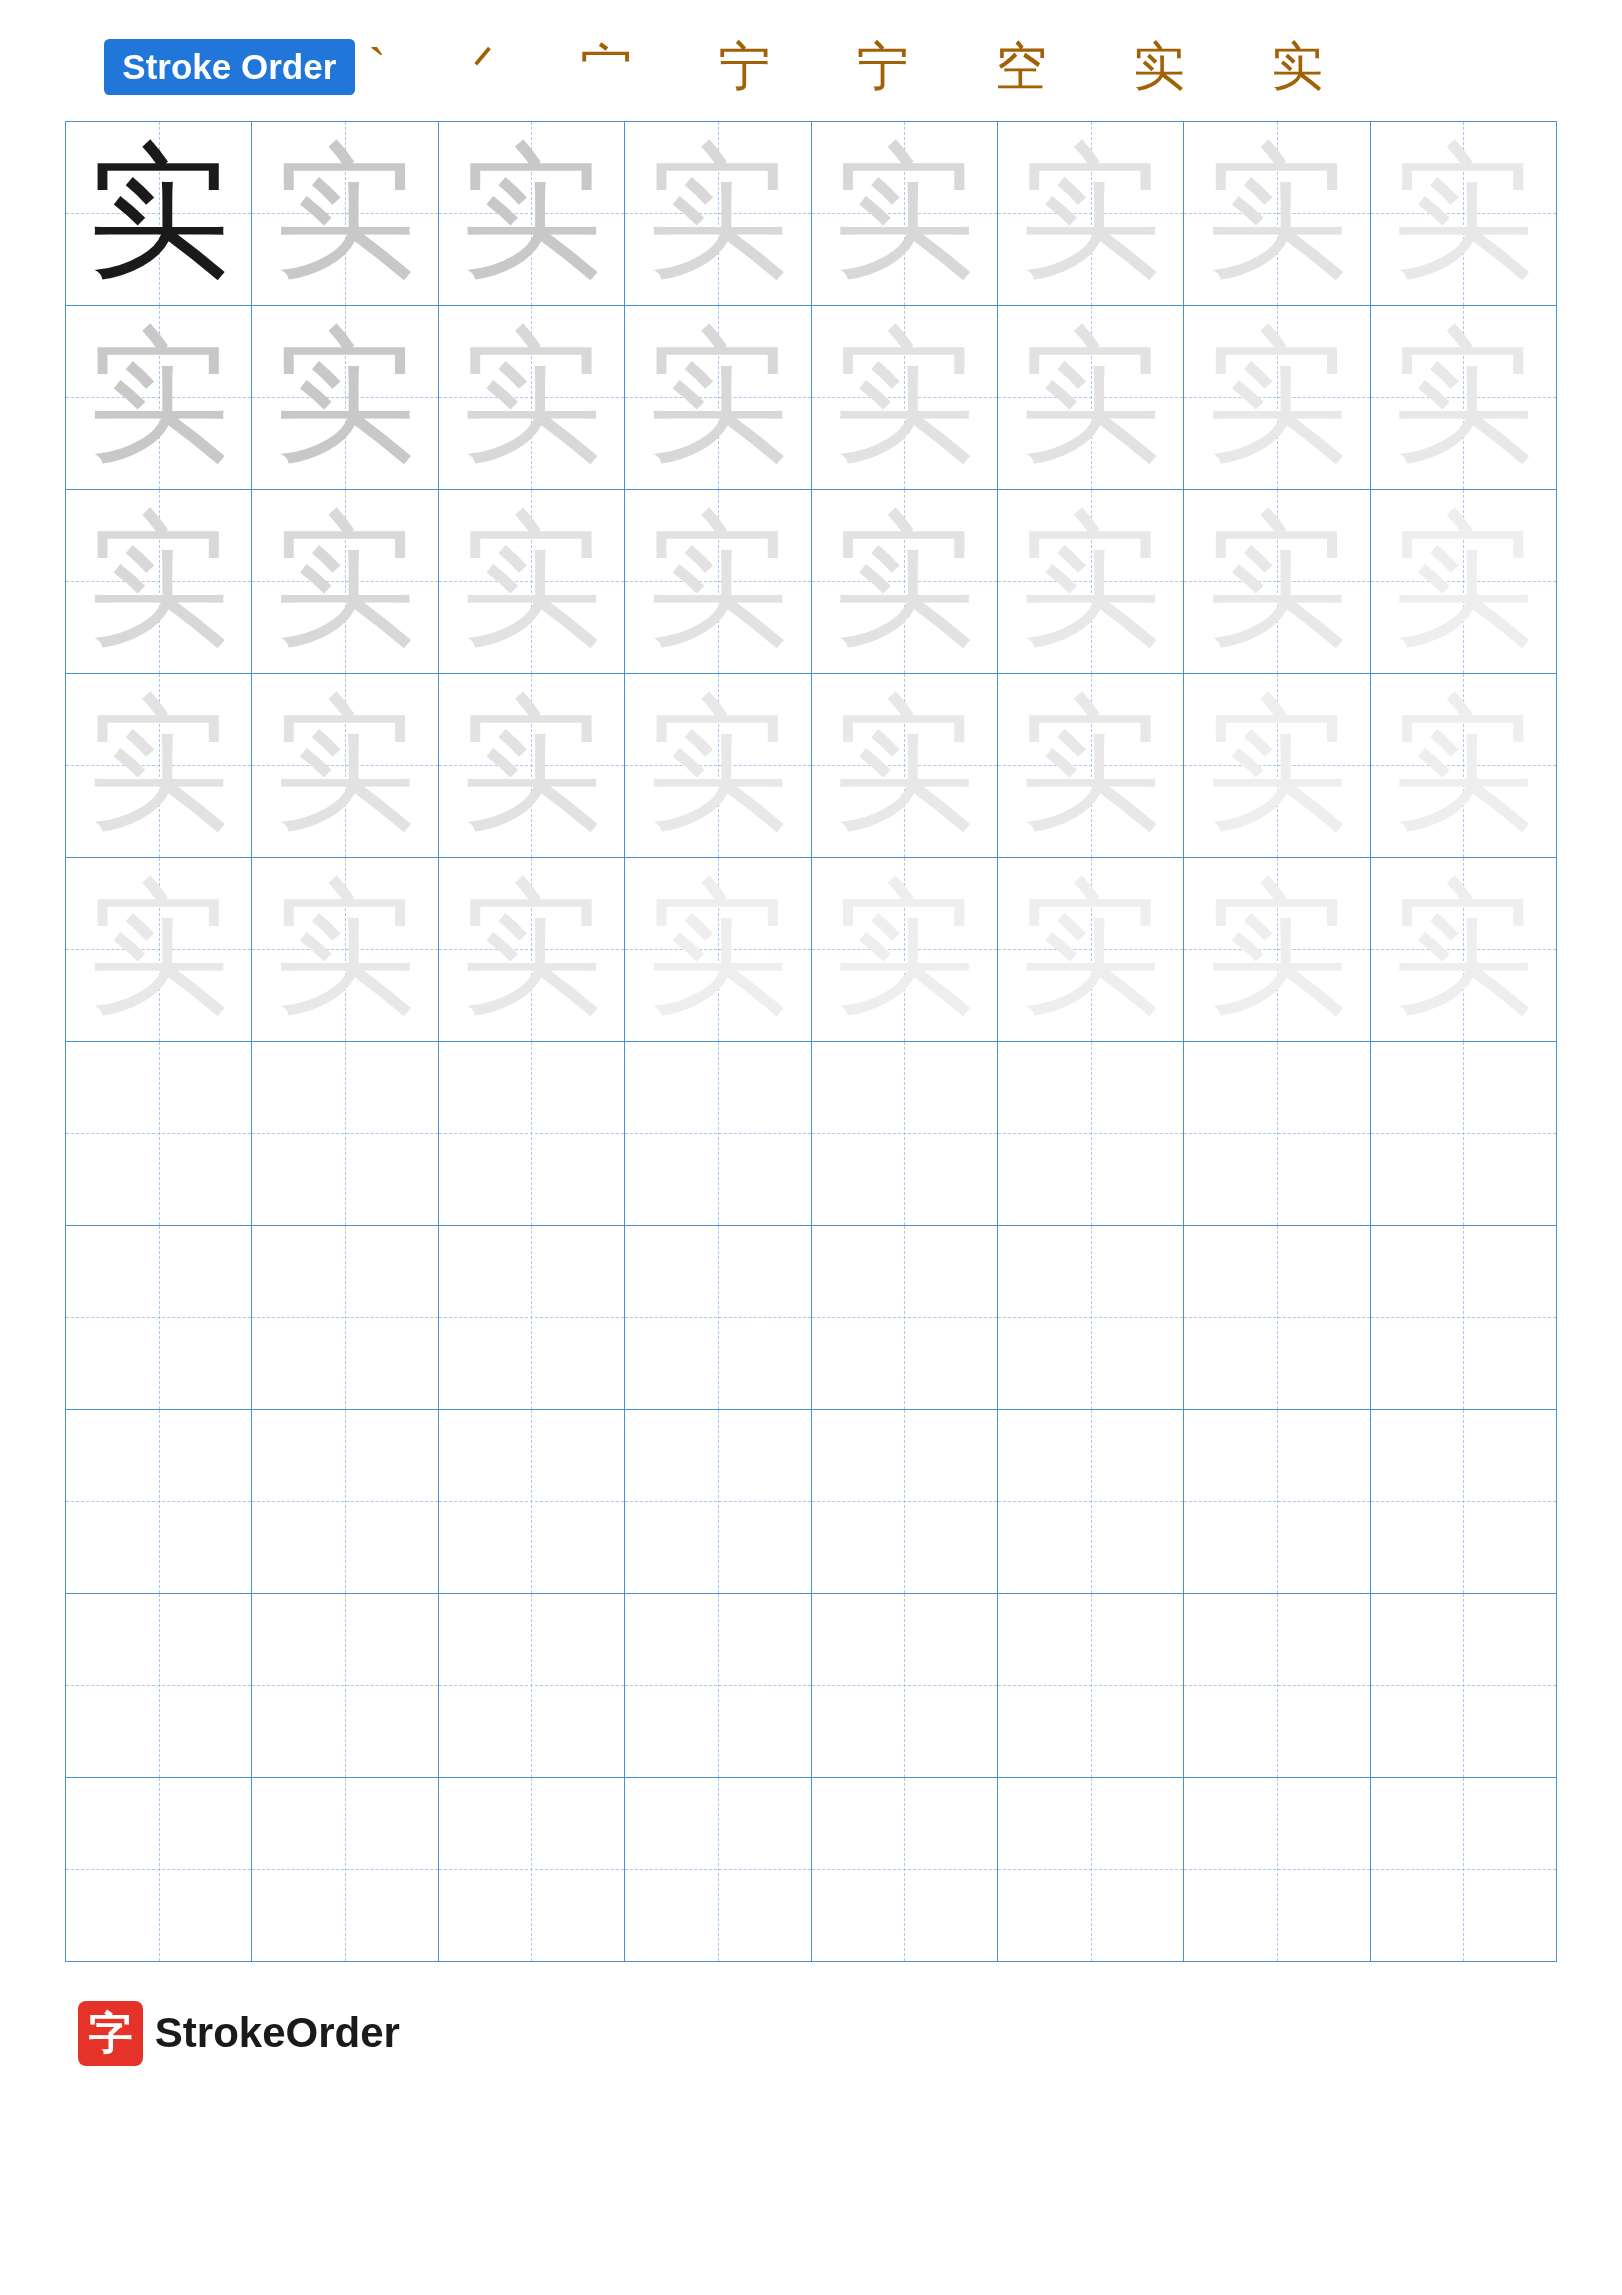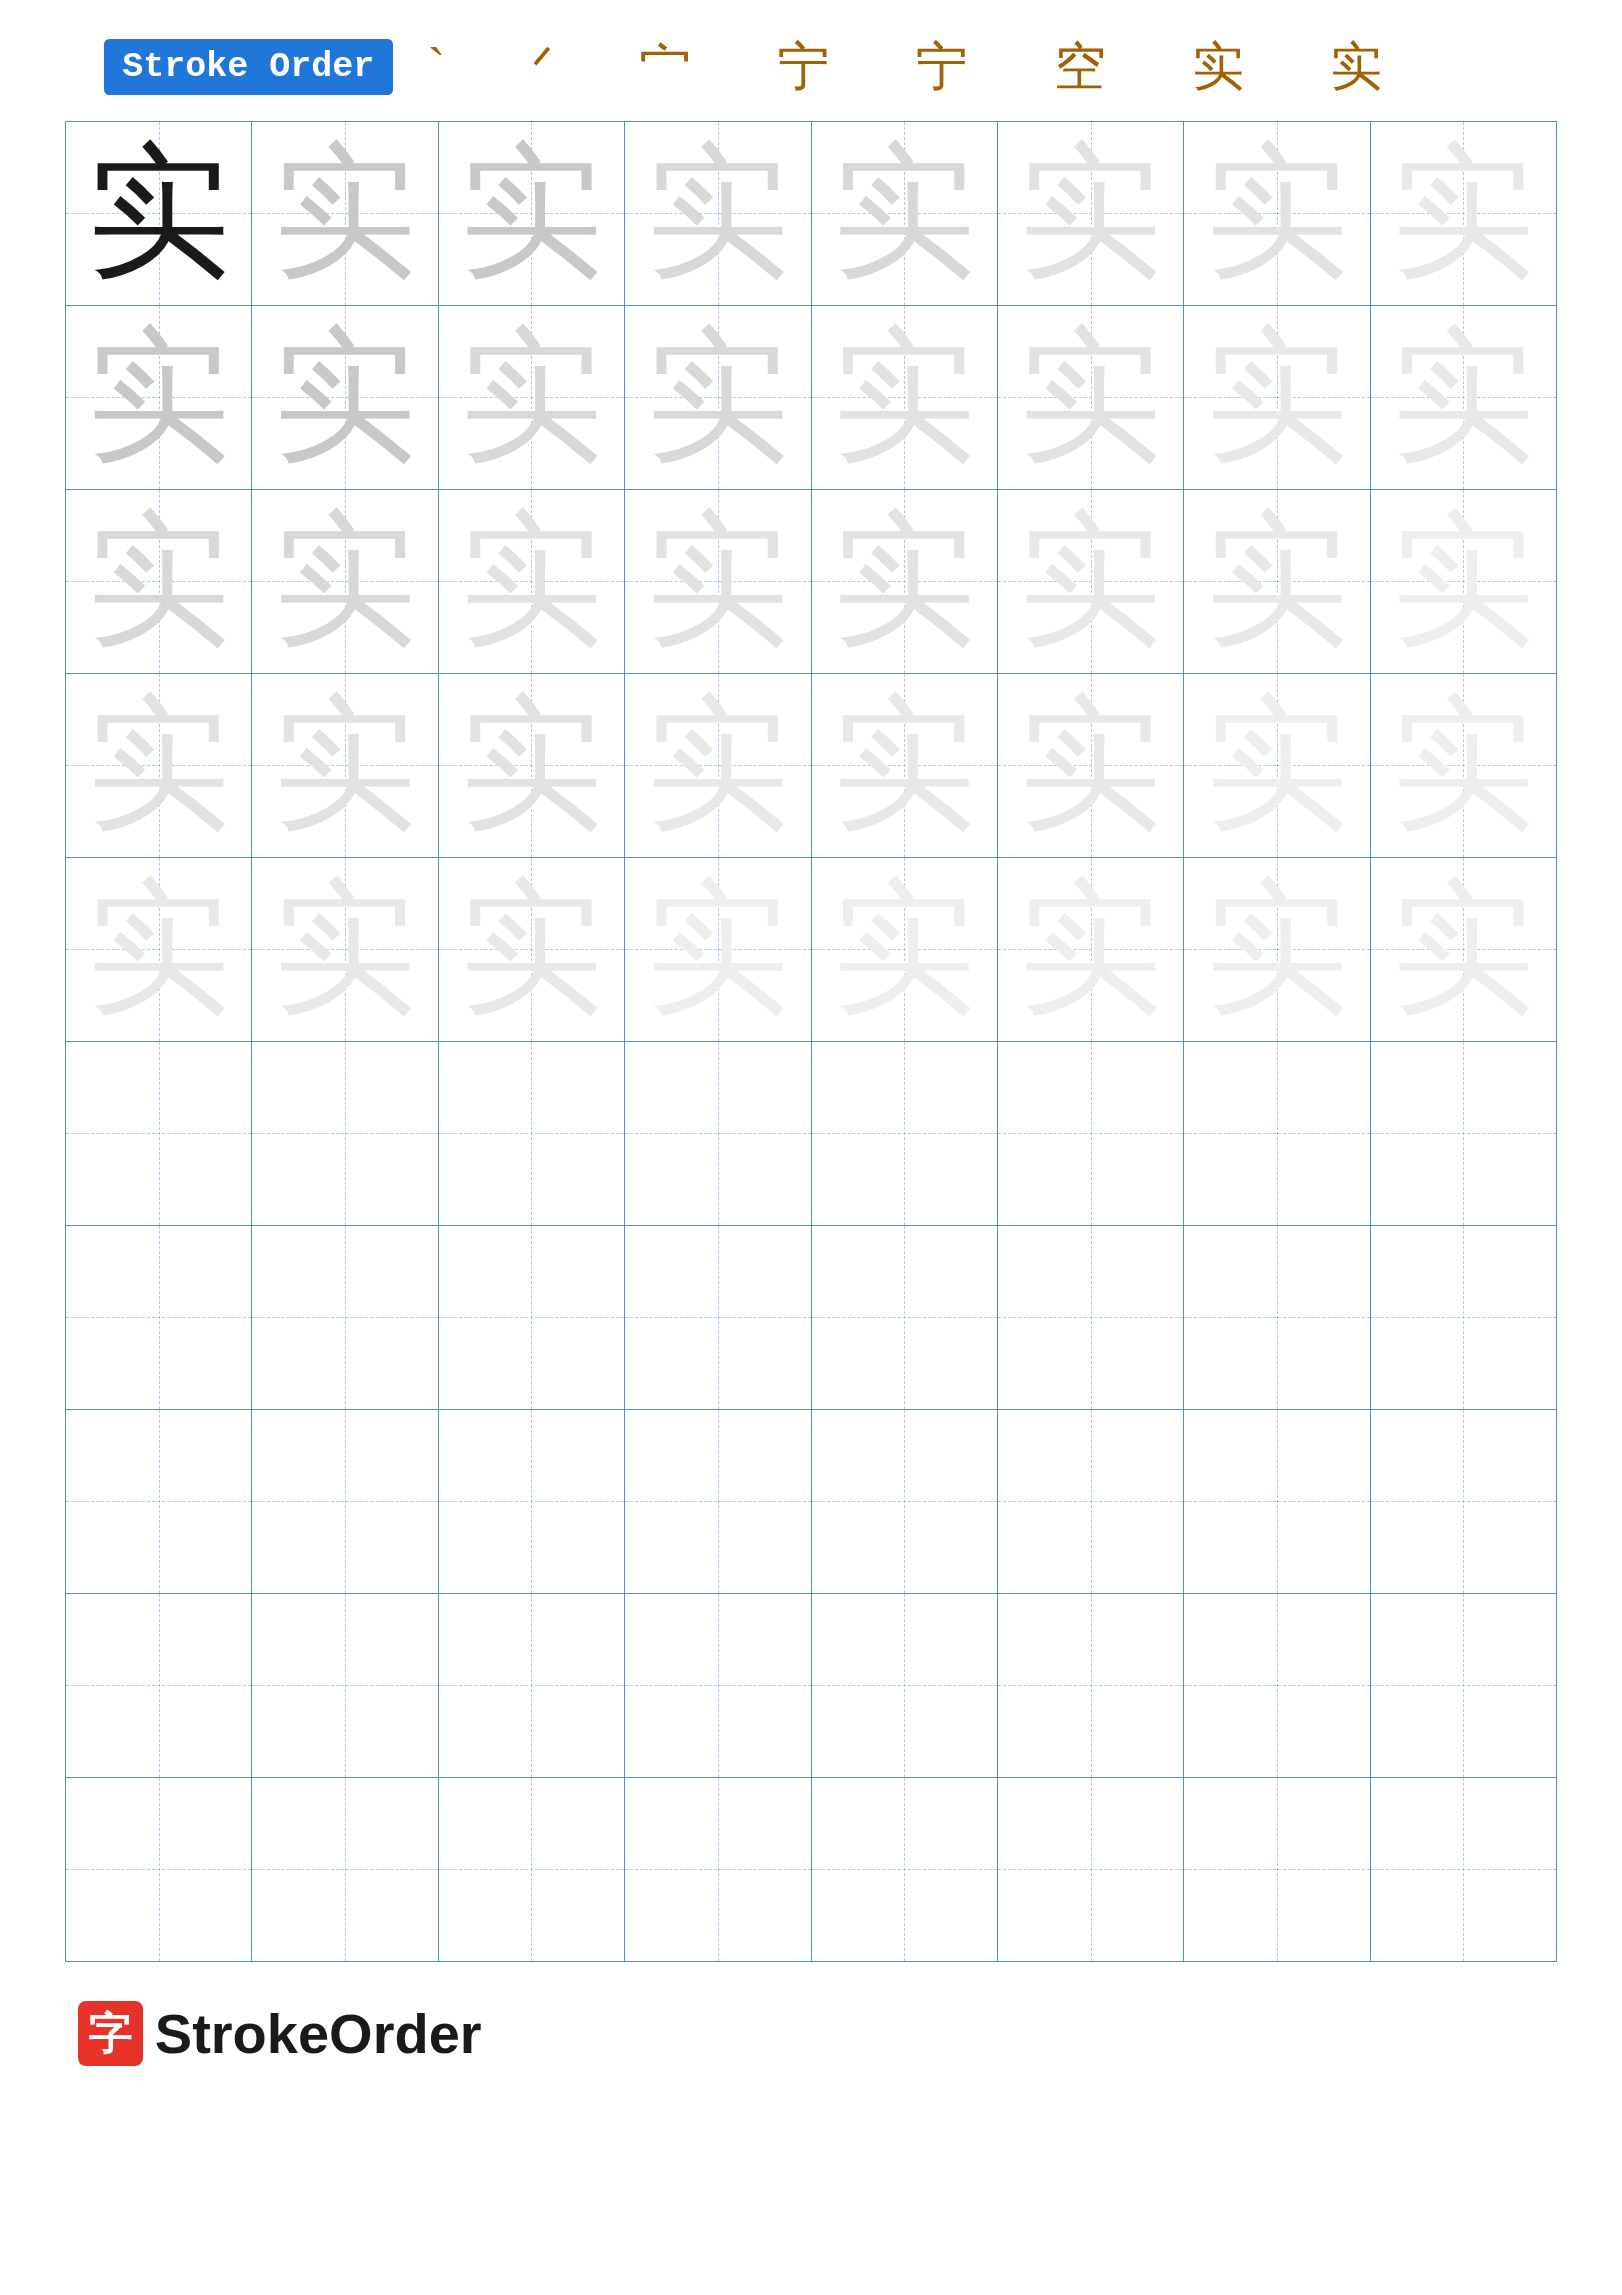--- a/index.html
+++ b/index.html
@@ -47,23 +47,23 @@
       gap: 0px;
     }
 
     .stroke-order-badge {
       background: #2176d9;
       color: #fff;
       font-size: 35px;
       font-weight: bold;
       padding: 7.9px 18.3px;
       border-radius: 5.2px;
-      margin-right: 35px;
+      margin-right: 14px;
       white-space: nowrap;
-      font-family: Liberation Mono, monospace;
+      font-family: Liberation Sans, sans-serif;
     }
 
     .stroke-order-chars {
       font-size: 52px;
       color: #a16207;
       letter-spacing: 11.8px;
       font-family: Liberation Serif, serif;
       line-height: 1;
     }
 
@@ -189,21 +189,21 @@
       display: flex;
       align-items: center;
       justify-content: center;
       color: #fff;
       font-size: 44px;
       font-weight: bold;
       font-family: serif;
     }
 
     .footer-brand-text {
-      font-size: 56px;
+      font-size: 42px;
       font-weight: bold;
       color: #1a1a1a;
       font-family: sans-serif;
     }
   </style>
 </head>
 <body>
 
 <div class="page">
 

